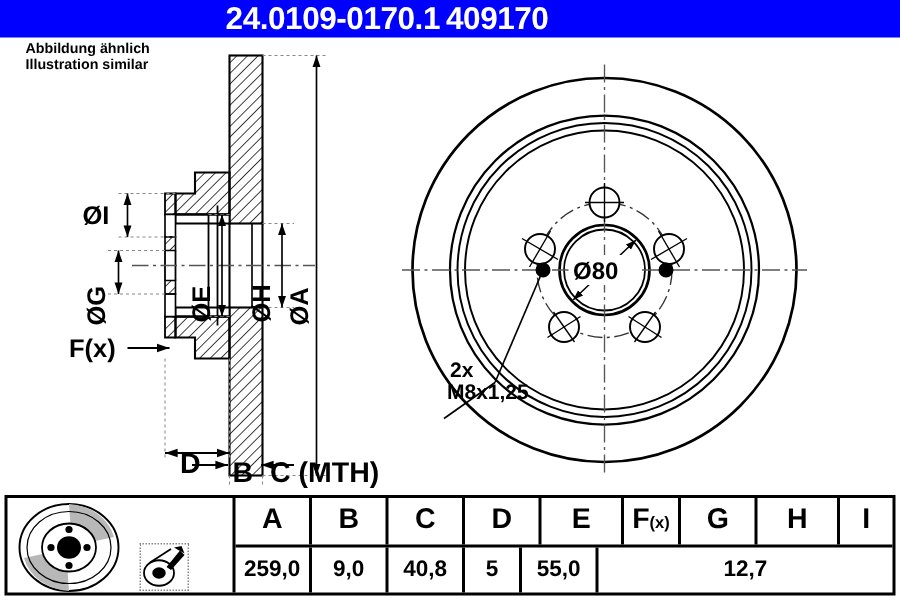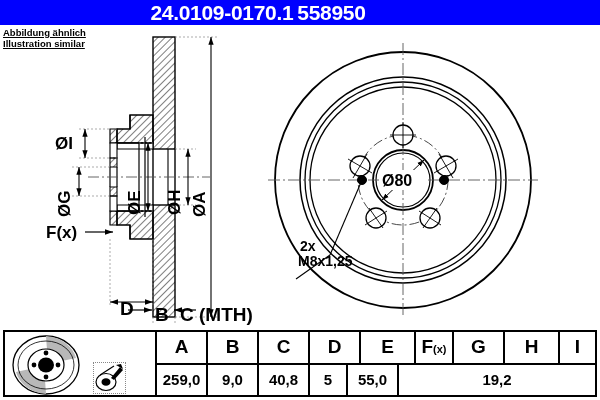--- a/index.html
+++ b/index.html
@@ -39,27 +39,26 @@
     font-size: 21px;
     font-weight: bold;
     letter-spacing: -0.3px;
     line-height: 25px;
     white-space: nowrap;
   }
 
   
   #illus-note {
     position: absolute;
-    left: 3px; top: 27px;
+    left: 17px; top: 27px;
     font-size: 9.5px;
     font-weight: bold;
     line-height: 11px;
     color: #000;
     white-space: nowrap;
-    text-decoration: underline;
   }
 
   
   #drawing-area {
     position: absolute;
     left: 0; top: 25px;
     width: 508px; height: 303px;
   }
   #drawing-svg { display: block; }
 
@@ -133,21 +132,21 @@
   .c-I { flex: 1 1 auto; }
 </style>
 </head>
 <body>
 
 <div id="page">
 
   <div id="header-banner"></div>
   <div id="header-title-group">
     <span class="hdr-text">24.0109-0170.1</span>
-    <span class="hdr-text">558950</span>
+    <span class="hdr-text">409170</span>
   </div>
 
   <div id="illus-note">
     <div>Abbildung ähnlich</div>
     <div>Illustration similar</div>
   </div>
 
   <div id="drawing-area">
     <svg id="drawing-svg" width="600" height="303" viewBox="0 0 600 303">
       <defs>
@@ -380,18 +379,18 @@
         <div class="tcell c-G">G</div>
         <div class="tcell c-H">H</div>
         <div class="tcell c-I">I</div>
       </div>
       <div class="trow vals">
         <div class="tcell c-A">259,0</div>
         <div class="tcell c-B">9,0</div>
         <div class="tcell c-D">40,8</div>
         <div class="tcell c-F">5</div>
         <div class="tcell c-G">55,0</div>
-        <div class="tcell c-I">19,2</div>
+        <div class="tcell c-I">12,7</div>
       </div>
     </div>
   </div>
 
 </div>
 
 </body></html>

